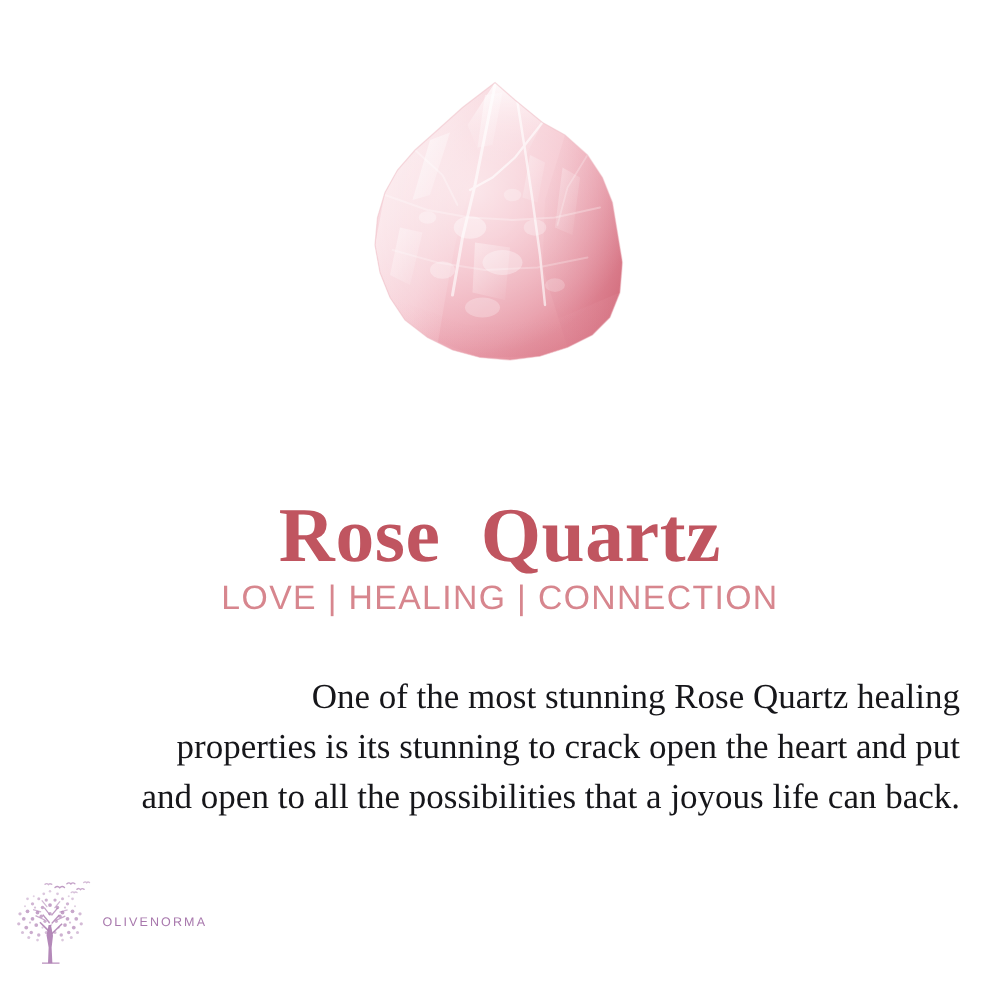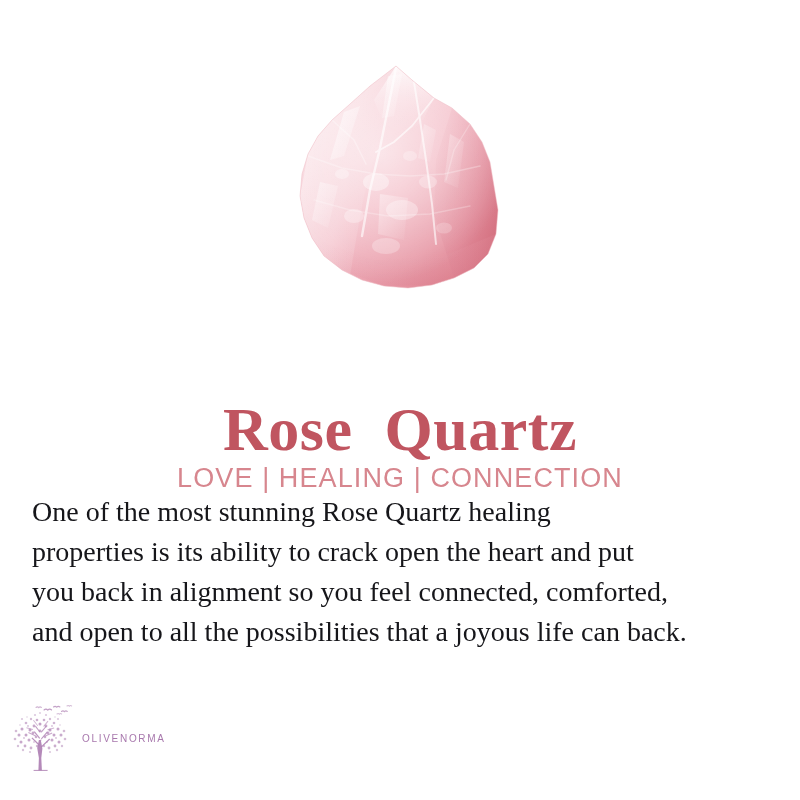--- a/index.html
+++ b/index.html
@@ -68,23 +68,23 @@
     line-height: 32px;
     letter-spacing: 1.1px;
     color: #d7868e;
     white-space: pre;
   }
 
   
   .body-copy {
     position: absolute;
     left: 32px;
-    top: 474px;
+    top: 520px;
     width: 736px;
-    text-align: left;
+    text-align: right;
     font-family: "Liberation Serif", serif;
     font-weight: 400;
     font-size: 28px;
     line-height: 40px;
     color: #16161a;
   }
   .body-copy .line {
     display: block;
     white-space: nowrap;
   }
@@ -220,22 +220,21 @@
                L66 40 L86 22 Z" fill="none" stroke="#EFBFC8" stroke-width="1" opacity="0.5"></path>
     </svg>
   </div>
 
   <h1 class="title">Rose  Quartz</h1>
 
   <div class="subtitle">LOVE | HEALING | CONNECTION</div>
 
   <div class="body-copy">
     <span class="line">One of the most stunning Rose Quartz healing</span>
-    <span class="line">properties is its ability to crack open the heart and put</span>
-    <span class="line">you back in alignment so you feel connected, comforted,</span>
+    <span class="line">properties is its stunning to crack open the heart and put</span>
     <span class="line">and open to all the possibilities that a joyous life can back.</span>
   </div>
 
   <div class="brand">
     <svg class="brand-mark" viewBox="0 0 82 70">
       <g fill="#B083B5">
 
         <path d="M40.0 68.6 L38.4 68.6 L38.9 56.0 L37.2 46.0 L38.9 38.0
                  L40.8 38.0 L42.4 46.5 L41.3 56.0 L41.9 68.6 Z" opacity="0.95"></path>
         <path d="M33.6 68.9 L47.6 68.9 L47.6 67.9 L33.6 67.9 Z" opacity="0.9"></path>

